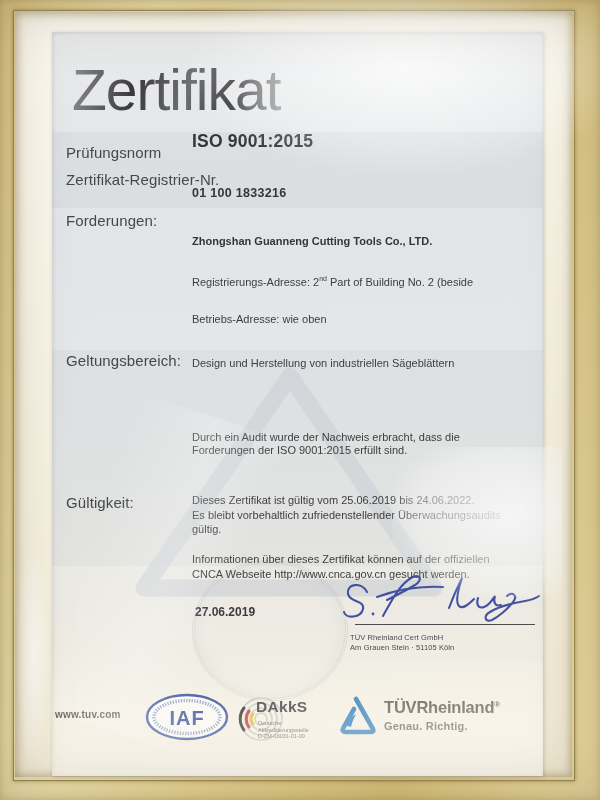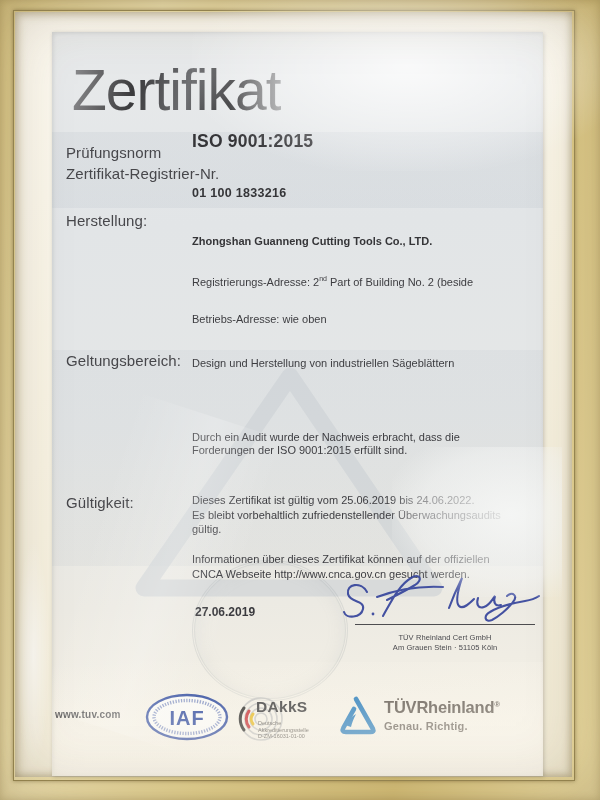--- a/index.html
+++ b/index.html
@@ -30,21 +30,21 @@
   .val{position:absolute;left:140px;font-size:11px;color:#3d3d41;width:350px;line-height:13px;}
   .pre{white-space:pre-line;}
   .b{font-weight:bold;color:#353538;}
   .iso{font-size:17.5px;letter-spacing:.2px;}
   .regnr{font-size:12.5px;letter-spacing:.3px;margin-top:15px;}
   .company .cline{line-height:13px;margin-top:24px;}
   sup{font-size:7px;}
   .date{font-weight:bold;font-size:12px;color:#3a3a3e;}
   .sig-svg{position:absolute;left:285px;top:540px;z-index:5;}
   .sig-line{position:absolute;left:303px;top:592px;width:180px;height:1px;background:#4d4d50;z-index:4;}
-  .issuer{position:absolute;left:298px;top:601px;width:190px;text-align:center;
+  .issuer{position:absolute;left:298px;top:601px;width:190px;
     font-size:7.5px;line-height:9.5px;color:#4a4a4e;letter-spacing:.1px;}
   .watermark{position:absolute;left:70px;top:330px;opacity:.6;z-index:0;}
   .seal{position:absolute;left:140px;top:528px;width:150px;height:135px;border-radius:50%;
     border:3px double rgba(150,158,165,.22);z-index:0;
     box-shadow:inset 0 0 18px rgba(150,158,165,.12);}
   .footer-site{position:absolute;left:3px;top:677px;font-size:10px;font-weight:bold;color:#3b3b3e;letter-spacing:.2px;}
   .iaf{position:absolute;left:92px;top:660px;}
   .dakks{position:absolute;left:180px;top:662px;width:110px;height:70px;}
   .dakks-arcs{position:absolute;left:0;top:0;}
   .dakks-name{position:absolute;left:24px;top:4px;font-size:15.5px;font-weight:bold;color:#2c2c2e;letter-spacing:.3px;}
@@ -82,24 +82,24 @@
         <path d="M168,14 L312,226 L22,226 Z" fill="none" stroke="#ccd1d5" stroke-width="17" stroke-linejoin="round"></path>
       </svg>
     </div>
     <div class="seal"></div>
 
     <h1 class="title">Zertifikat</h1>
 
     <div class="lbl" style="top:112px">Prüfungsnorm</div>
     <div class="val b iso" style="top:103px">ISO 9001:2015</div>
 
-    <div class="lbl" style="top:133px">Zertifikat-Registrier-Nr.</div>
+    <div class="lbl" style="top:139px">Zertifikat-Registrier-Nr.</div>
     <div class="val b regnr" style="top:140px">01 100 1833216</div>
 
-    <div class="lbl" style="top:180px">Herstellung:</div>
+    <div class="lbl" style="top:180px">Forderungen:</div>
     <div class="val company" style="top:179px">
       <div class="cline b">Zhongshan Guanneng Cutting Tools Co., LTD.</div>
       <div class="cline"><span>Registrierungs-Adresse: 2</span><sup>nd</sup><span> Part of Building No. 2 (beside</span></div>
       <div class="cline">Betriebs-Adresse: wie oben</div>
     </div>
 
     <div class="lbl" style="top:320px">Geltungsbereich:</div>
     <div class="val" style="top:325px">Design und Herstellung von industriellen Sägeblättern</div>
 
     <div class="val pre" style="top:399px">Durch ein Audit wurde der Nachweis erbracht, dass die

